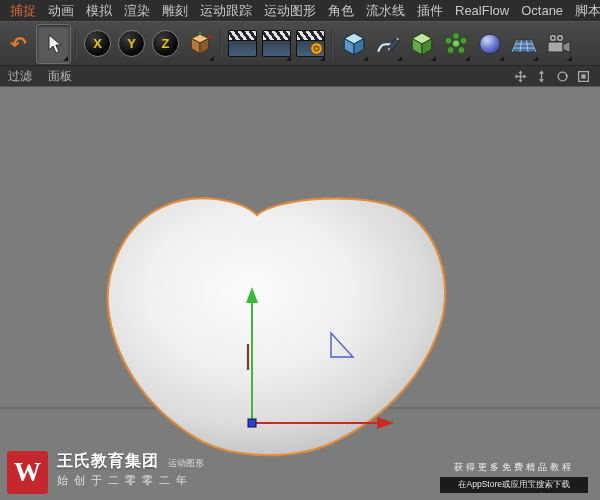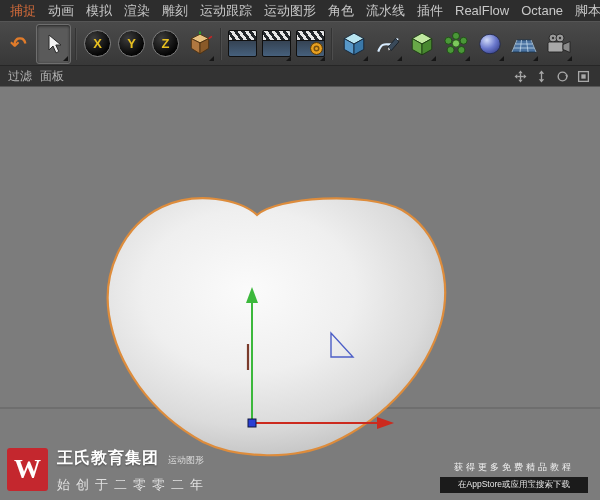--- a/index.html
+++ b/index.html
@@ -50,38 +50,38 @@
     border-bottom:1px solid #101010;
   }
   .gear-dot{
     position:absolute;right:1px;bottom:1px;width:11px;height:11px;border-radius:50%;
     background:#e8a020;border:1px solid #5a3a08;
     box-shadow:inset 0 0 0 2.5px #e8a020, inset 0 0 0 4px #7a5210;
   }
   
   .viewbar{
     height:20px;flex:0 0 20px;background:#333333;border-bottom:1px solid #565656;
-    display:flex;align-items:center;font-size:12px;color:#b5b5b5;padding:0 8px;gap:8px;
+    display:flex;align-items:center;font-size:12px;color:#b5b5b5;padding:0 8px;gap:16px;
   }
   .viewbar .nav{margin-left:auto;display:flex;gap:7px;align-items:center;padding-right:2px;}
   .nav-btn{width:14px;height:14px;display:flex;align-items:center;justify-content:center;}
   
   .viewport{flex:1 1 auto;position:relative;background:#7c7c7c;overflow:hidden;}
   .scene{position:absolute;left:0;top:0;}
   
   .wm-left{position:absolute;left:7px;bottom:6px;display:flex;gap:9px;align-items:flex-start;}
   .wm-logo{
     width:41px;height:43px;background:#c4272e;border-radius:3px;color:#fff;
     display:flex;align-items:center;justify-content:center;
     font-size:27px;font-weight:bold;font-family:"Liberation Serif","DejaVu Serif",serif;
   }
   .wm-text .brand-row{display:flex;align-items:baseline;gap:9px;}
   .wm-brand{font-size:16px;font-weight:bold;color:#ffffff;letter-spacing:1px;text-shadow:0 1px 2px rgba(0,0,0,.4);}
   .wm-tagline{font-size:9px;color:#ddd;}
-  .wm-sub{margin-top:7px;font-size:13px;color:#e0e0e0;letter-spacing:6px;}
+  .wm-sub{margin-top:1px;font-size:11px;color:#e0e0e0;letter-spacing:6px;}
   .wm-right{position:absolute;right:12px;bottom:7px;width:148px;text-align:center;}
   .wm-r-line1{font-size:9px;color:#f0f0f0;letter-spacing:3px;margin-bottom:3px;white-space:nowrap;}
   .wm-r-brand{background:#1b1b1b;color:#d23534;font-size:14px;font-weight:bold;
     letter-spacing:11px;padding:2px 0 2px 11px;}
   .wm-r-line2{background:#1b1b1b;color:#e8e8e8;font-size:8.5px;padding:2px 0;margin-top:2px;white-space:nowrap;}
 </style>
 </head>
 <body>
 
 <div id="app">

